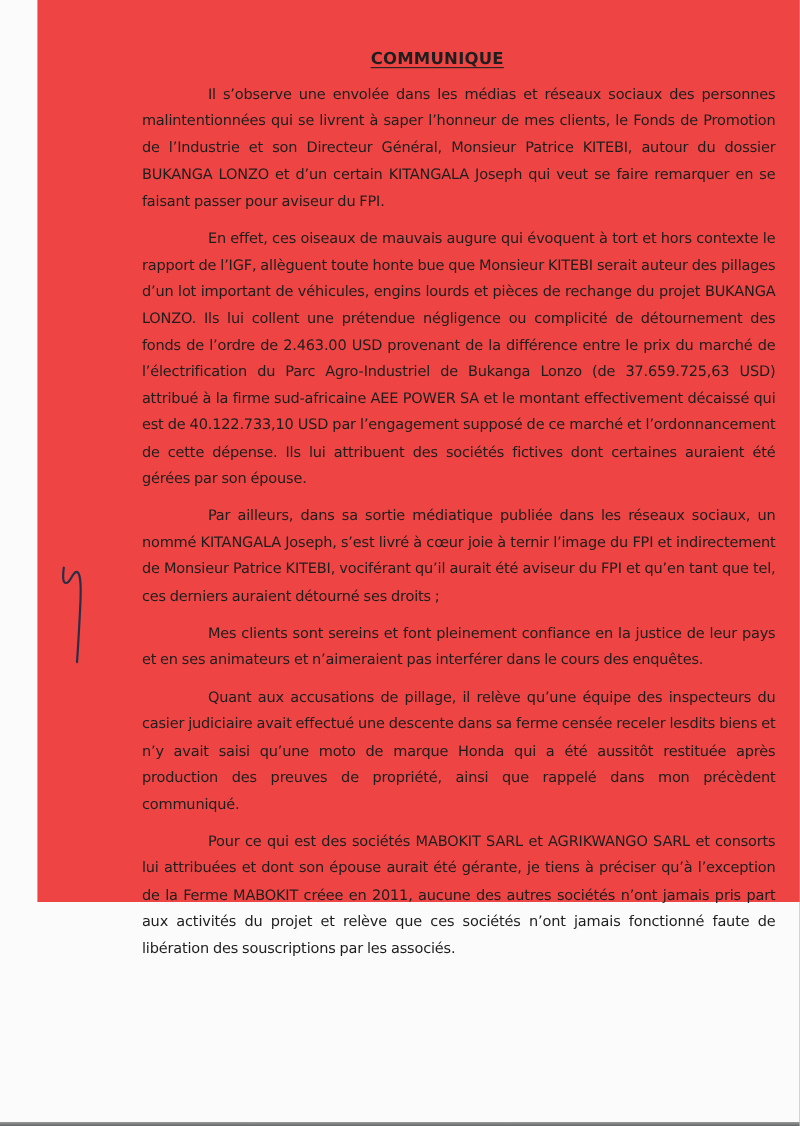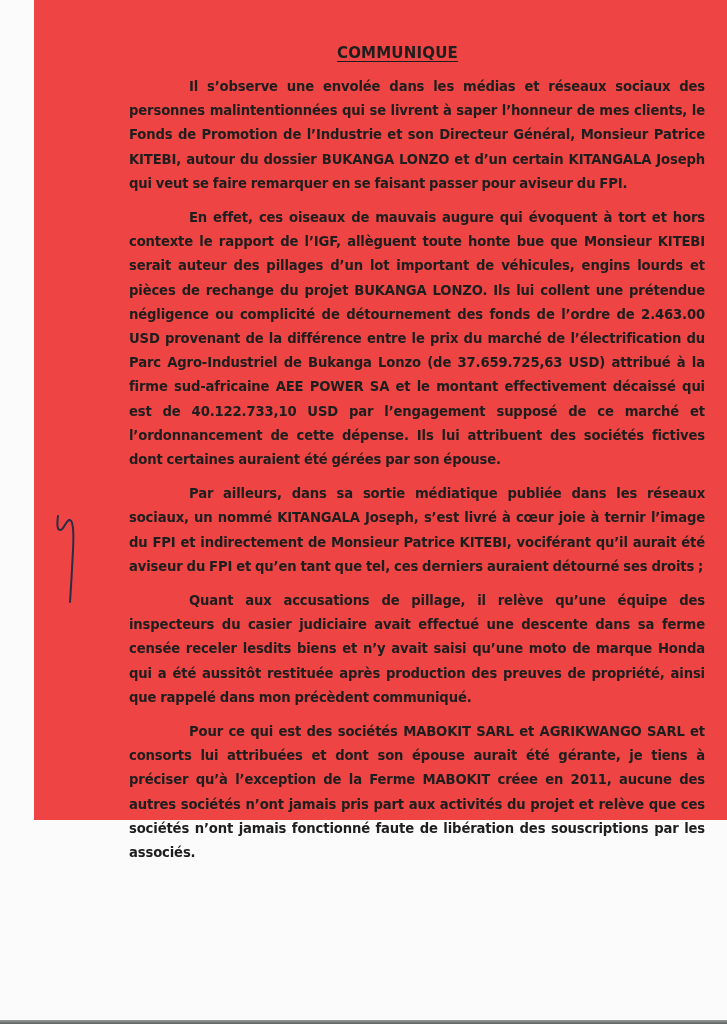--- a/index.html
+++ b/index.html
@@ -29,21 +29,20 @@
     position: absolute; left: 95px; top: 75px; width: 576px;
   }
   .para {
     margin: 0 0 10px 0;
     font-size: 13.2px;
     line-height: 24.2px;
     text-align: justify;
     text-indent: 60px;
     letter-spacing: -0.15px;
     word-spacing: -0.5px;
-    font-weight: bold;
   }
   .margin-mark {
     position: absolute; left: 18px; top: 510px; width: 30px; height: 95px;
   }
 </style>
 </head>
 <body>
 
 <div class="page">
   <div class="title">
@@ -53,17 +52,18 @@
   <div class="margin-mark">
     <svg width="30" height="95" viewBox="0 0 30 95">
       <path d="M6 6 C5 14, 5 20, 8 20 C12 20, 13 12, 17 10 C21 9, 22 20, 21 40 C20 60, 19 78, 18 92" fill="none" stroke="#2a2d45" stroke-width="2" stroke-linecap="round"></path>
     </svg>
   </div>
 
   <div class="body">
     <p class="para">Il s’observe une envolée dans les médias et réseaux sociaux des personnes malintentionnées qui se livrent à saper l’honneur de mes clients, le Fonds de Promotion de l’Industrie et son Directeur Général, Monsieur Patrice KITEBI, autour du dossier BUKANGA LONZO et d’un certain KITANGALA Joseph qui veut se faire remarquer en se faisant passer pour aviseur du FPI.</p>
     <p class="para">En effet, ces oiseaux de mauvais augure qui évoquent à tort et hors contexte le rapport de l’IGF, allèguent toute honte bue que Monsieur KITEBI serait auteur des pillages d’un lot important de véhicules, engins lourds et pièces de rechange du projet BUKANGA LONZO. Ils lui collent une prétendue négligence ou complicité de détournement des fonds de l’ordre de 2.463.00 USD provenant de la différence entre le prix du marché de l’électrification du Parc Agro-Industriel de Bukanga Lonzo (de 37.659.725,63 USD) attribué à la firme sud-africaine AEE POWER SA et le montant effectivement décaissé qui est de 40.122.733,10 USD par l’engagement supposé de ce marché et l’ordonnancement de cette dépense. Ils lui attribuent des sociétés fictives dont certaines auraient été gérées par son épouse.</p>
     <p class="para">Par ailleurs, dans sa sortie médiatique publiée dans les réseaux sociaux, un nommé KITANGALA Joseph, s’est livré à cœur joie à ternir l’image du FPI et indirectement de  Monsieur Patrice KITEBI, vociférant qu’il aurait été aviseur du FPI et qu’en tant que tel, ces derniers auraient détourné ses droits ;</p>
+    <p class="para">Mes clients sont  sereins  et font pleinement confiance en la justice de leur pays et en ses animateurs et n’aimeraient  pas interférer dans le cours des enquêtes.</p>
     <p class="para">Quant aux accusations de pillage, il relève qu’une équipe des inspecteurs du casier judiciaire avait effectué une descente dans sa ferme censée receler lesdits biens et n’y avait saisi qu’une moto de marque Honda qui a été aussitôt restituée après production des preuves de propriété, ainsi que rappelé dans mon précèdent communiqué.</p>
     <p class="para">Pour ce qui est des sociétés MABOKIT SARL et AGRIKWANGO SARL et consorts lui attribuées et dont son épouse aurait été gérante, je tiens à préciser qu’à l’exception de la Ferme MABOKIT créee en 2011, aucune des autres sociétés n’ont jamais pris part aux activités du projet et relève que ces sociétés n’ont jamais fonctionné faute de libération des souscriptions par les associés.</p>
   </div>
 </div>
 <div class="bottom-edge"></div>
 
 </body></html>

